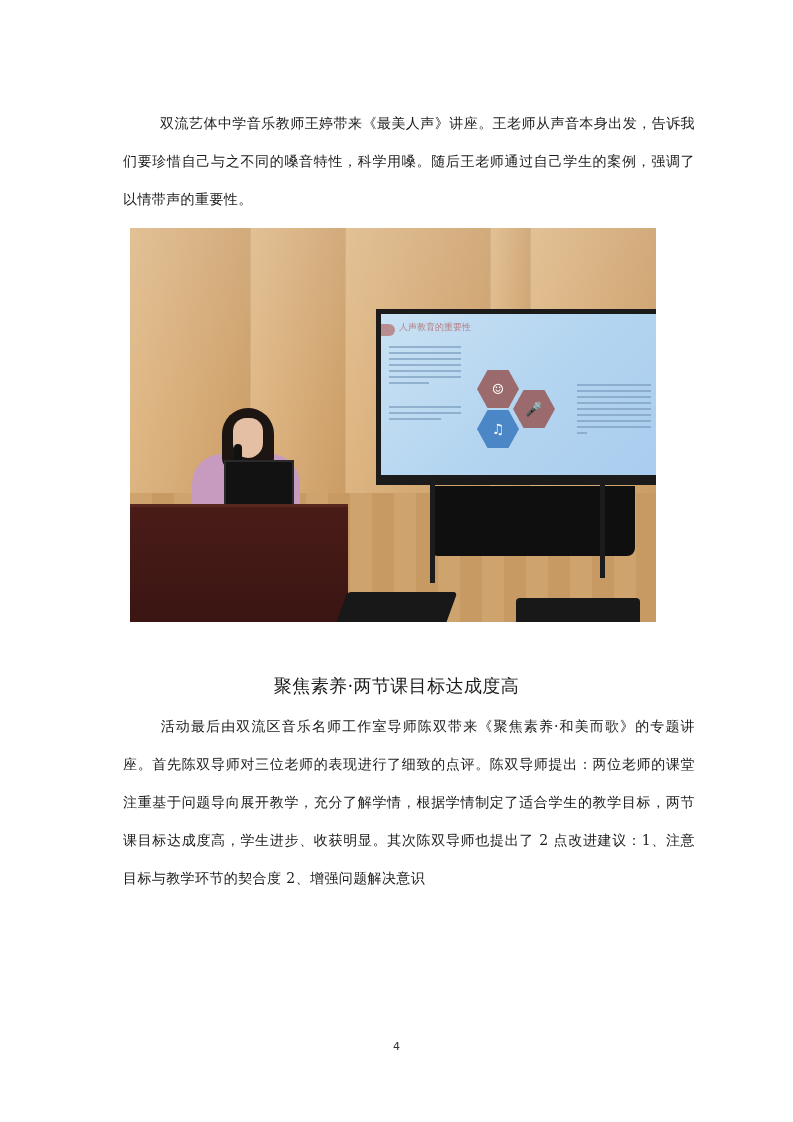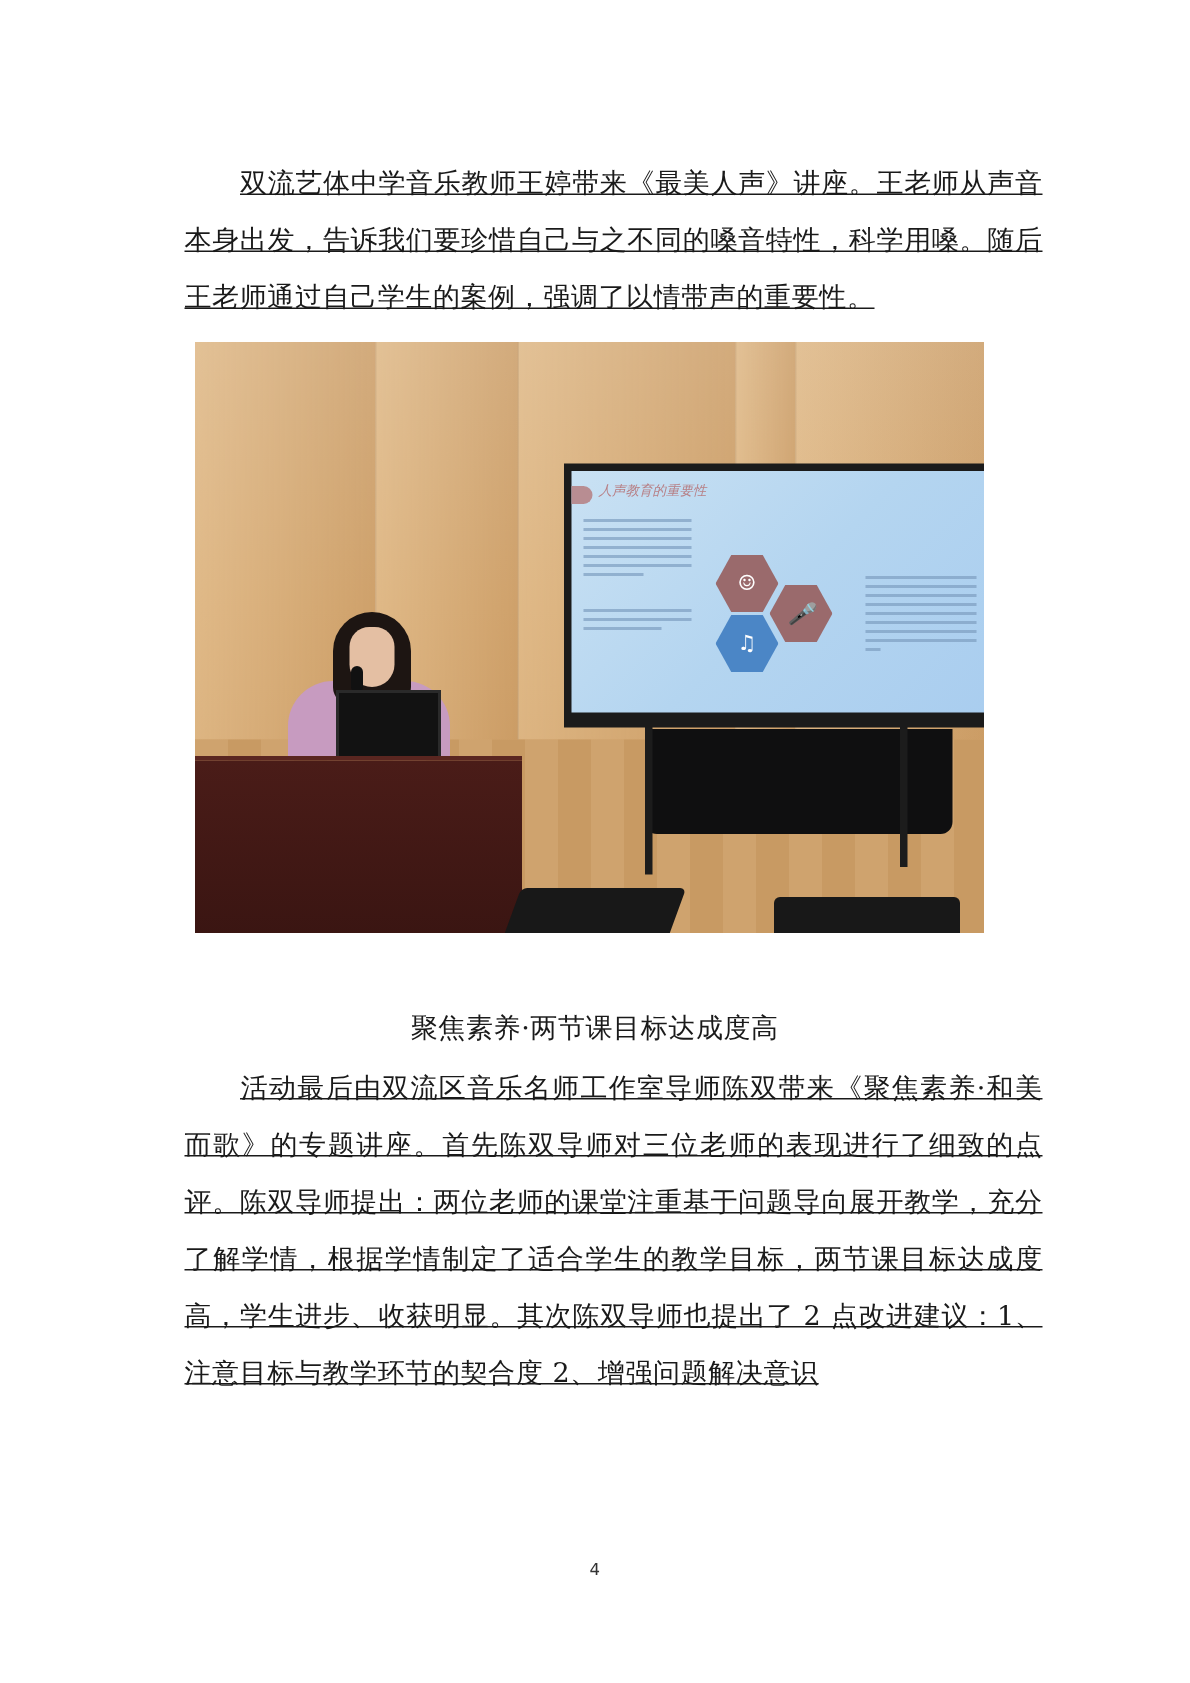--- a/index.html
+++ b/index.html
@@ -12,26 +12,25 @@
     height: 1122px;
     position: relative;
     overflow: hidden;
     font-family: "DejaVu Serif", "Liberation Serif", serif;
     color: #1a1a1a;
   }
   .para {
     position: absolute;
     left: 123px;
     width: 572px;
-    font-size: 18px;
+    font-size: 14px;
     line-height: 38px;
     letter-spacing: 0.4px;
     text-align: justify;
     margin: 0;
-    text-decoration: underline;
   }
   .para .indent { display: inline-block; width: 37px; }
   .p1 { top: 104px; }
   .heading {
     position: absolute;
     top: 669px;
     left: 0;
     width: 793px;
     text-align: center;
     font-size: 18px;
@@ -140,21 +139,20 @@
     background: #1b1b1b;
     padding: 5px 0 10px 5px;
     box-sizing: border-box;
   }
   .slide {
     width: 100%;
     height: 100%;
     background: linear-gradient(135deg, #c9e1f3 0%, #b4d5f0 50%, #a9cdef 100%);
     position: relative;
     overflow: hidden;
-    font-style: italic;
   }
   .slide-title-pill {
     position: absolute;
     left: -4px;
     top: 10px;
     width: 18px;
     height: 12px;
     background: #b88d92;
     border-radius: 0 8px 8px 0;
   }

